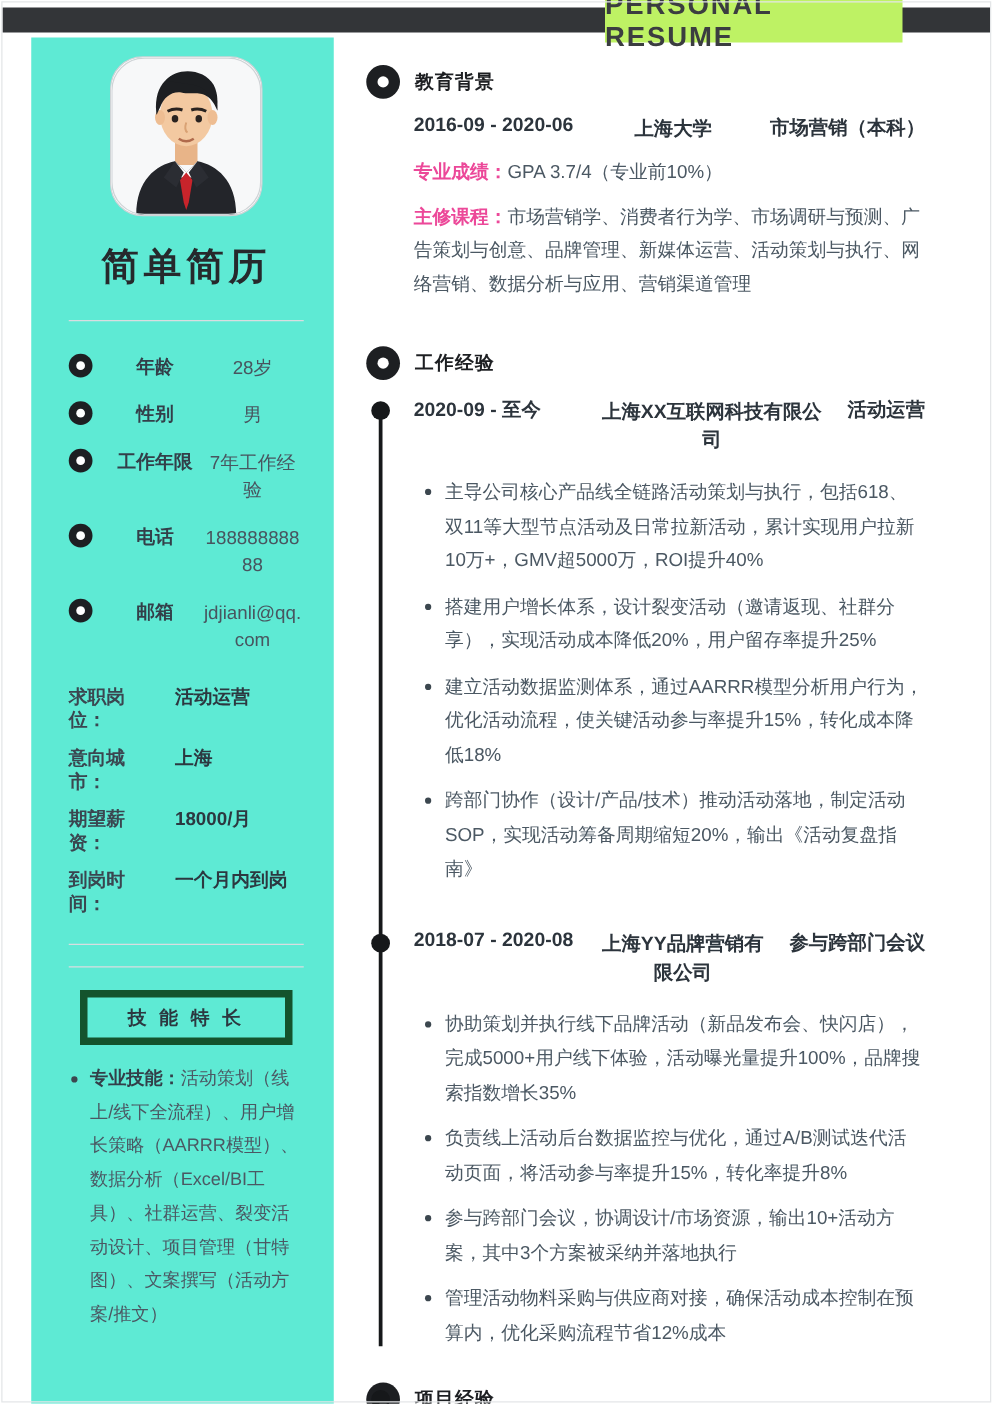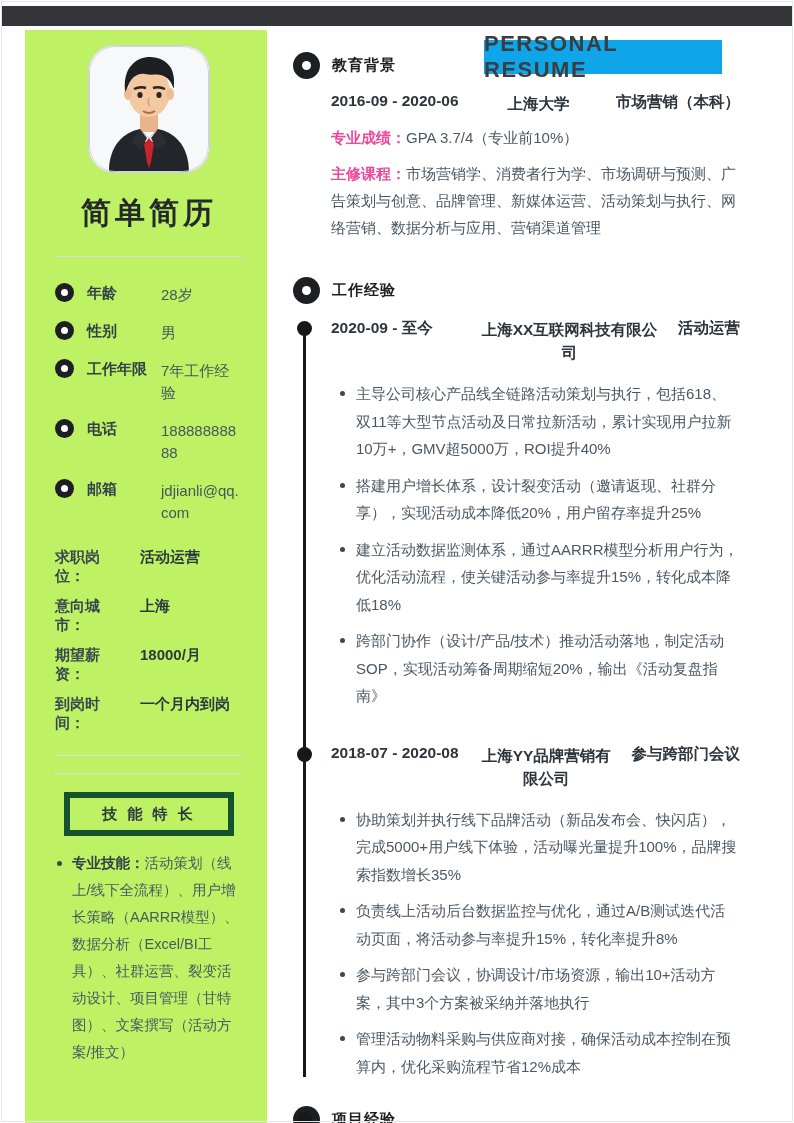--- a/index.html
+++ b/index.html
@@ -6,37 +6,37 @@
   body{
     width:794px;height:1123px;overflow:hidden;position:relative;
     background:#ffffff;
     font-family:"Liberation Sans","DejaVu Sans",sans-serif;
     -webkit-font-smoothing:antialiased;
   }
   .frame{position:absolute;inset:1px;border:1px solid #e4e6e8;pointer-events:none;z-index:50;}
 
   
   .topbar{position:absolute;left:2px;right:2px;top:6px;height:20px;background:#333538;}
-  .banner{position:absolute;left:484px;top:0;width:238px;height:34px;background:#0ea5e9;
-    display:flex;align-items:center;justify-content:center;z-index:2;margin-top:40px;}
+  .banner{position:absolute;left:484px;top:0;width:238px;height:34px;background:#bef264;
+    display:flex;align-items:center;justify-content:center;z-index:2;}
   .banner span{font-size:22px;font-weight:bold;letter-spacing:1.5px;color:#3b3d40;}
 
   
-  .sidebar{position:absolute;left:25px;top:30px;width:242px;height:1093px;background:#bef264;
+  .sidebar{position:absolute;left:25px;top:30px;width:242px;height:1093px;background:#5eead4;
     box-sizing:border-box;padding:15px 24px 0 30px;}
   .avatar{width:120px;height:126px;margin:0 auto;border-radius:26px;background:#fcfcfd;
     border:1px solid #cfd3d6;overflow:hidden;}
   .avatar svg{display:block;width:100%;height:100%;}
   .name{margin:20px 0 0;text-align:center;font-size:30px;font-weight:bold;color:#26292c;
     letter-spacing:4px;}
   .divider{height:1px;background:#d9dde0;margin-top:22px;}
   .divider.tight{margin-top:17px;}
 
   .info-list{list-style:none;margin:26px 0 0;padding:0;}
-  .info-row{display:flex;align-items:flex-start;margin-bottom:15px;}
+  .info-row{display:flex;align-items:flex-start;margin-bottom:15px;text-align:center;}
   .donut{border-radius:50%;background:#1d1f22;position:relative;flex-shrink:0;display:inline-block;}
   .donut.sm{width:19px;height:19px;}
   .donut.sm::after{content:"";position:absolute;inset:6px;background:#ffffff;border-radius:50%;}
   .donut.lg{width:27px;height:27px;}
   .donut.lg::after{content:"";position:absolute;inset:9px;background:#ffffff;border-radius:50%;}
   .info-label{font-size:15px;font-weight:bold;color:#333f49;width:74px;margin-left:13px;
     padding-top:1px;flex-shrink:0;}
   .info-value{font-size:15px;color:#48555f;padding-top:1px;line-height:22px;
     word-break:break-all;flex:1;}
 

